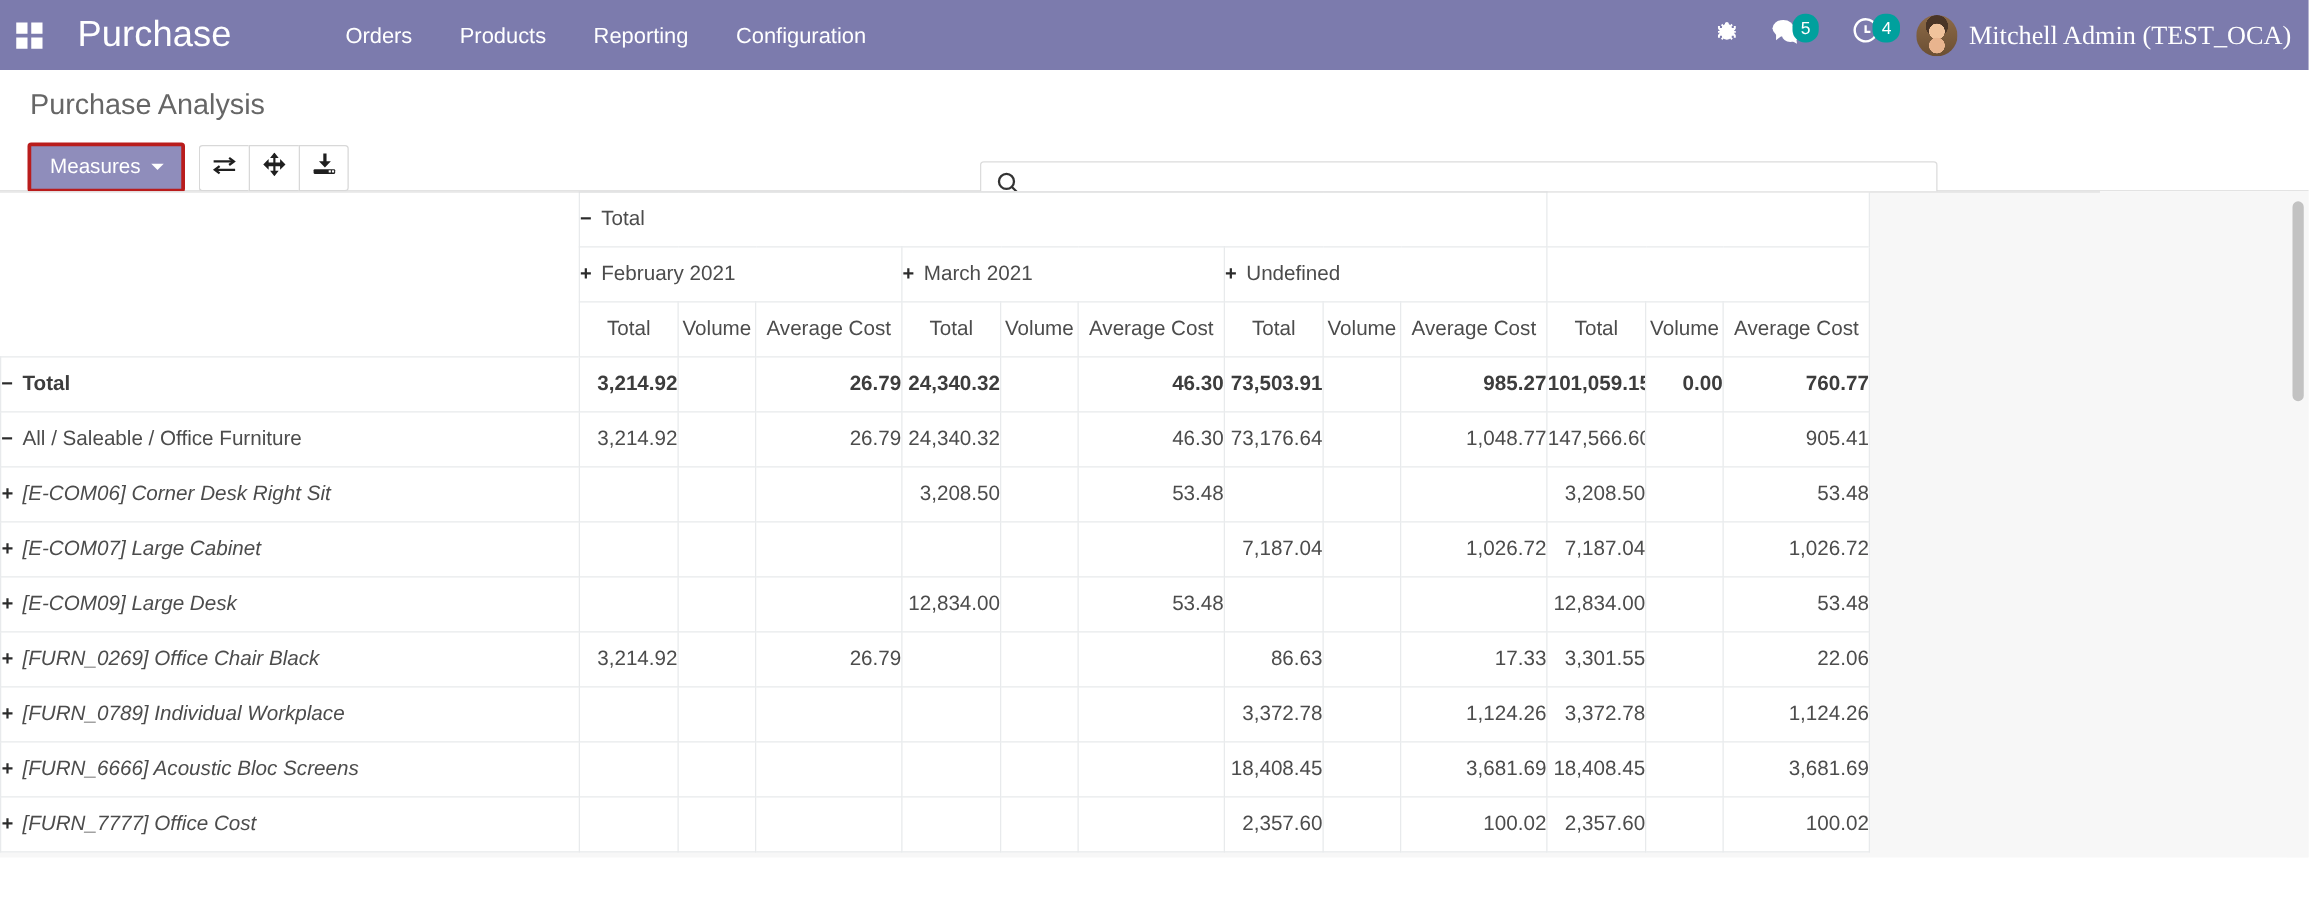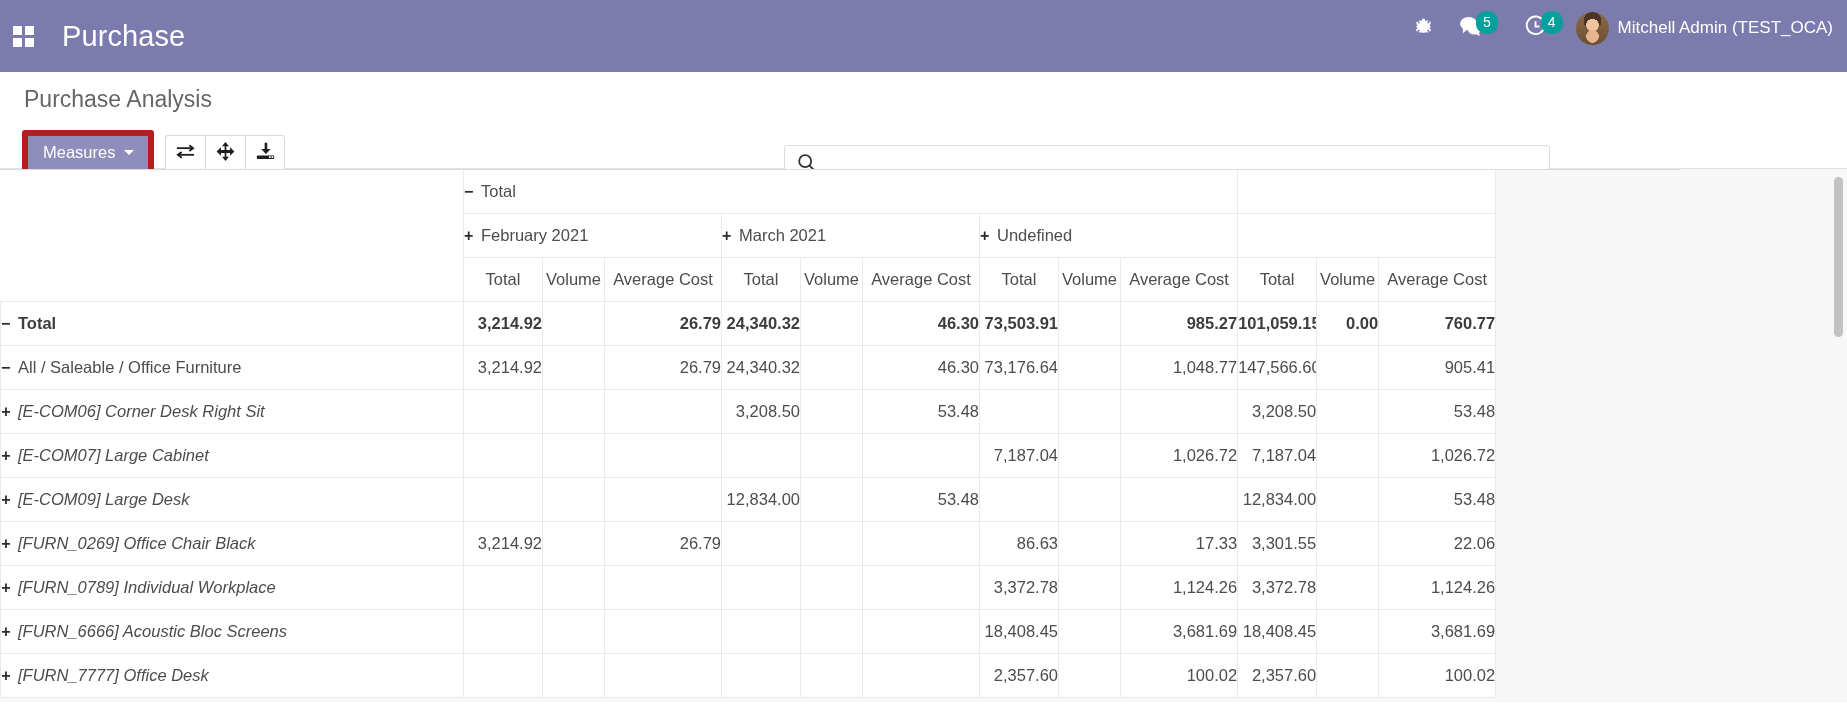--- a/index.html
+++ b/index.html
@@ -7,21 +7,21 @@
     margin: 0; padding: 0;
     width: 1847px; height: 727px;
     overflow: hidden;
     font-family: "Liberation Sans", sans-serif;
     background: #ffffff;
     color: #4c4c4c;
   }
 
   
   .navbar {
-    height: 72px;
+    height: 56px;
     background: #7c7bad;
     display: flex;
     align-items: center;
     color: #ffffff;
     position: relative;
   }
   .apps-grid {
     width: 46px; height: 56px;
     display: flex; align-items: center; justify-content: center;
     cursor: pointer;
@@ -86,23 +86,24 @@
     margin-right: 9px;
     background:
       radial-gradient(circle at 50% 74%, #e8b48e 0 21%, transparent 22%),
       radial-gradient(circle at 50% 40%, #f0c39c 0 24%, transparent 25%),
       radial-gradient(circle at 50% 27%, #4a3526 0 30%, transparent 31%),
       linear-gradient(#8d6a47, #6b4f33);
     overflow: hidden;
     flex-shrink: 0;
   }
   .username {
-    font-size: 17px;
+    font-size: 21px;
     white-space: nowrap;
     cursor: pointer;
+    font-family: Liberation Serif, serif;
   }
 
   
   .control-panel {
     position: relative;
     height: 97px;
     background: #ffffff;
     border-bottom: 1px solid #e3e3e3;
   }
   .page-title {
@@ -113,21 +114,21 @@
     font-weight: 400;
     white-space: nowrap;
   }
   .btn-row {
     position: absolute;
     left: 22px; top: 58px;
     display: flex; align-items: center;
   }
   .measures-btn {
     background: #8f8dbb;
-    border: 6px solid #b91c1c;
+    border: 3px solid #b91c1c;
     color: #ffffff;
     font-size: 16.5px;
     padding: 7px 14px 8px 15px;
     border-radius: 3px;
     cursor: pointer;
     display: flex; align-items: center; gap: 9px;
     white-space: nowrap;
   }
   .caret-down {
     width: 0; height: 0;
@@ -311,20 +312,26 @@
 <div class="navbar">
   <div class="apps-grid">
     <span class="g">
         <i></i>
         <i></i>
         <i></i>
         <i></i>
       </span>
   </div>
   <div class="brand">Purchase</div>
+  <div class="menu">
+    <div class="menu-item">Orders</div>
+    <div class="menu-item">Products</div>
+    <div class="menu-item">Reporting</div>
+    <div class="menu-item">Configuration</div>
+  </div>
 
   <div class="nav-right">
     <div class="nav-icon-wrap">
       <span>
         <svg width="19" height="19" viewBox="0 0 24 24" fill="#ffffff">
           <path d="M12 2c-1.1 0-2 .9-2 2v.3c-.5.2-.9.5-1.3.9L7.4 3.9 6 5.3l1.3 1.3C7.1 7.1 7 7.5 7 8H5V6H3v2c0 .6.2 1.1.6 1.5L5 11H3v2h2l-1.4 1.5C3.2 14.9 3 15.4 3 16v2h2v-2h2c0 .5.1.9.3 1.4L6 18.7l1.4 1.4 1.3-1.3c.8.7 1.9 1.2 3.3 1.2s2.5-.5 3.3-1.2l1.3 1.3 1.4-1.4-1.3-1.3c.2-.5.3-.9.3-1.4h2v2h2v-2c0-.6-.2-1.1-.6-1.5L19 13h2v-2h-2l1.4-1.5c.4-.4.6-.9.6-1.5V6h-2v2h-2c0-.5-.1-.9-.3-1.4L18 5.3l-1.4-1.4-1.3 1.3c-.4-.4-.8-.7-1.3-.9V4c0-1.1-.9-2-2-2z"></path>
         </svg>
       </span>
     </div>
     <div class="nav-icon-wrap">
@@ -639,21 +646,21 @@
           <td class="num"></td>
           <td class="num"></td>
           <td class="num">18,408.45</td>
           <td class="num"></td>
           <td class="num">3,681.69</td>
           <td class="num bold">18,408.45</td>
           <td class="num bold"></td>
           <td class="num bold">3,681.69</td>
         </tr>
         <tr>
-          <td class="rowhdr indent2"><span class="tog">+</span><span>[FURN_7777] Office Desk</span></td>
+          <td class="rowhdr indent2"><span class="tog">+</span><span>[FURN_7777] Office Cost</span></td>
           <td class="num"></td>
           <td class="num"></td>
           <td class="num"></td>
           <td class="num"></td>
           <td class="num"></td>
           <td class="num"></td>
           <td class="num">2,357.60</td>
           <td class="num"></td>
           <td class="num">100.02</td>
           <td class="num bold">2,357.60</td>

